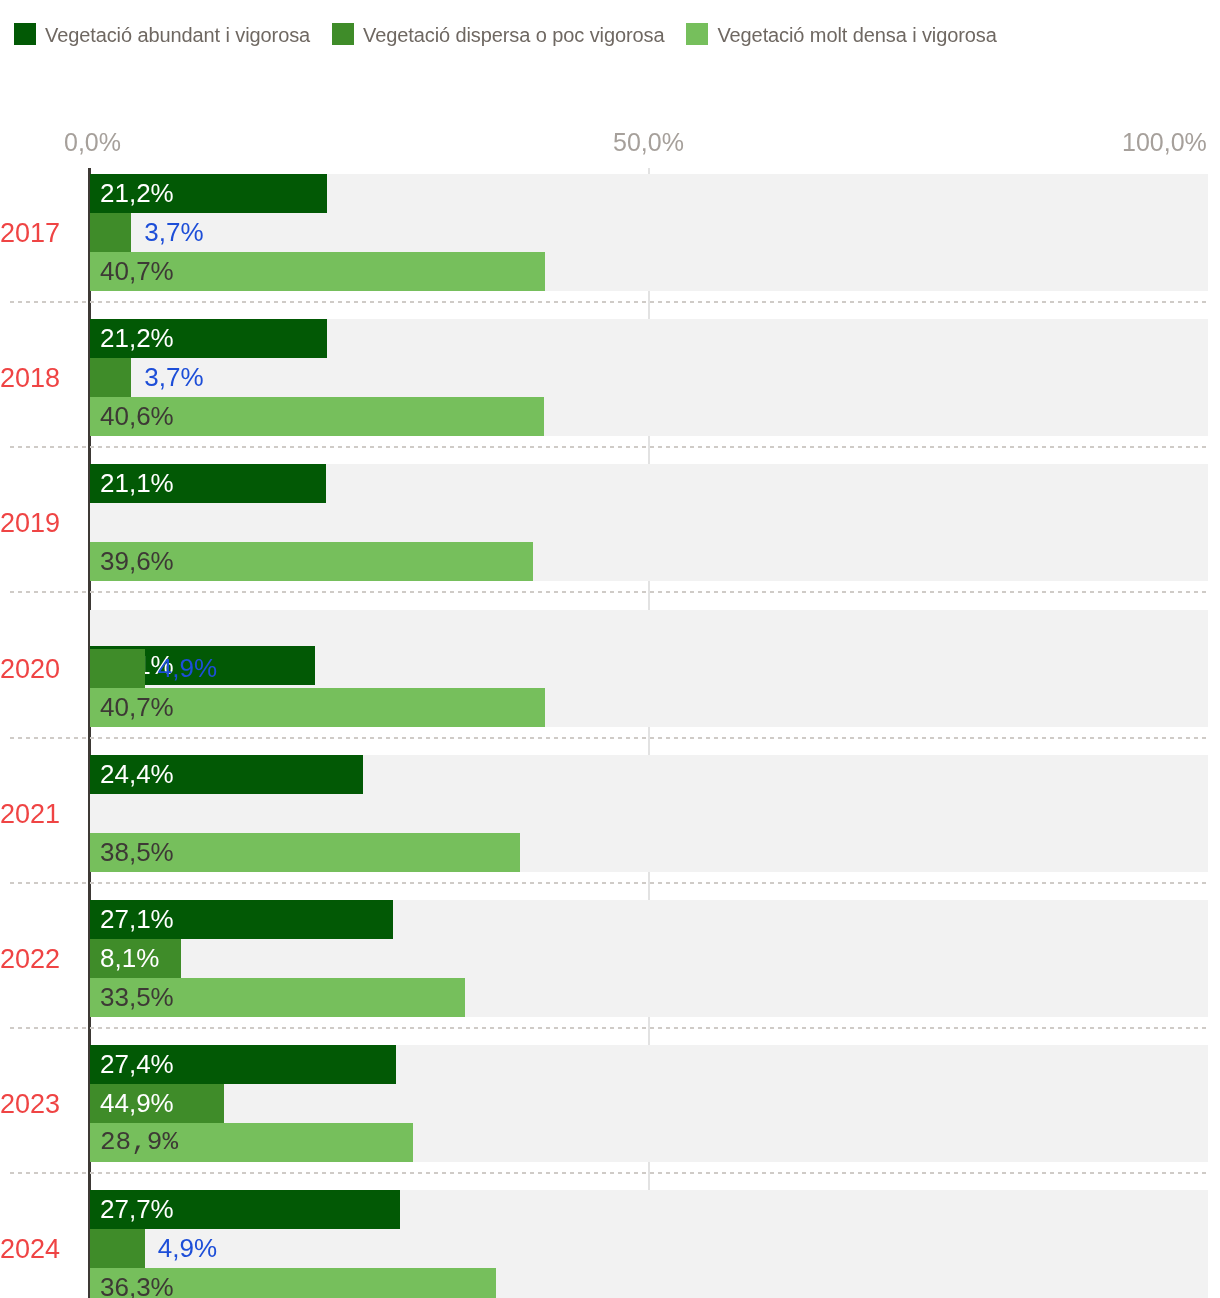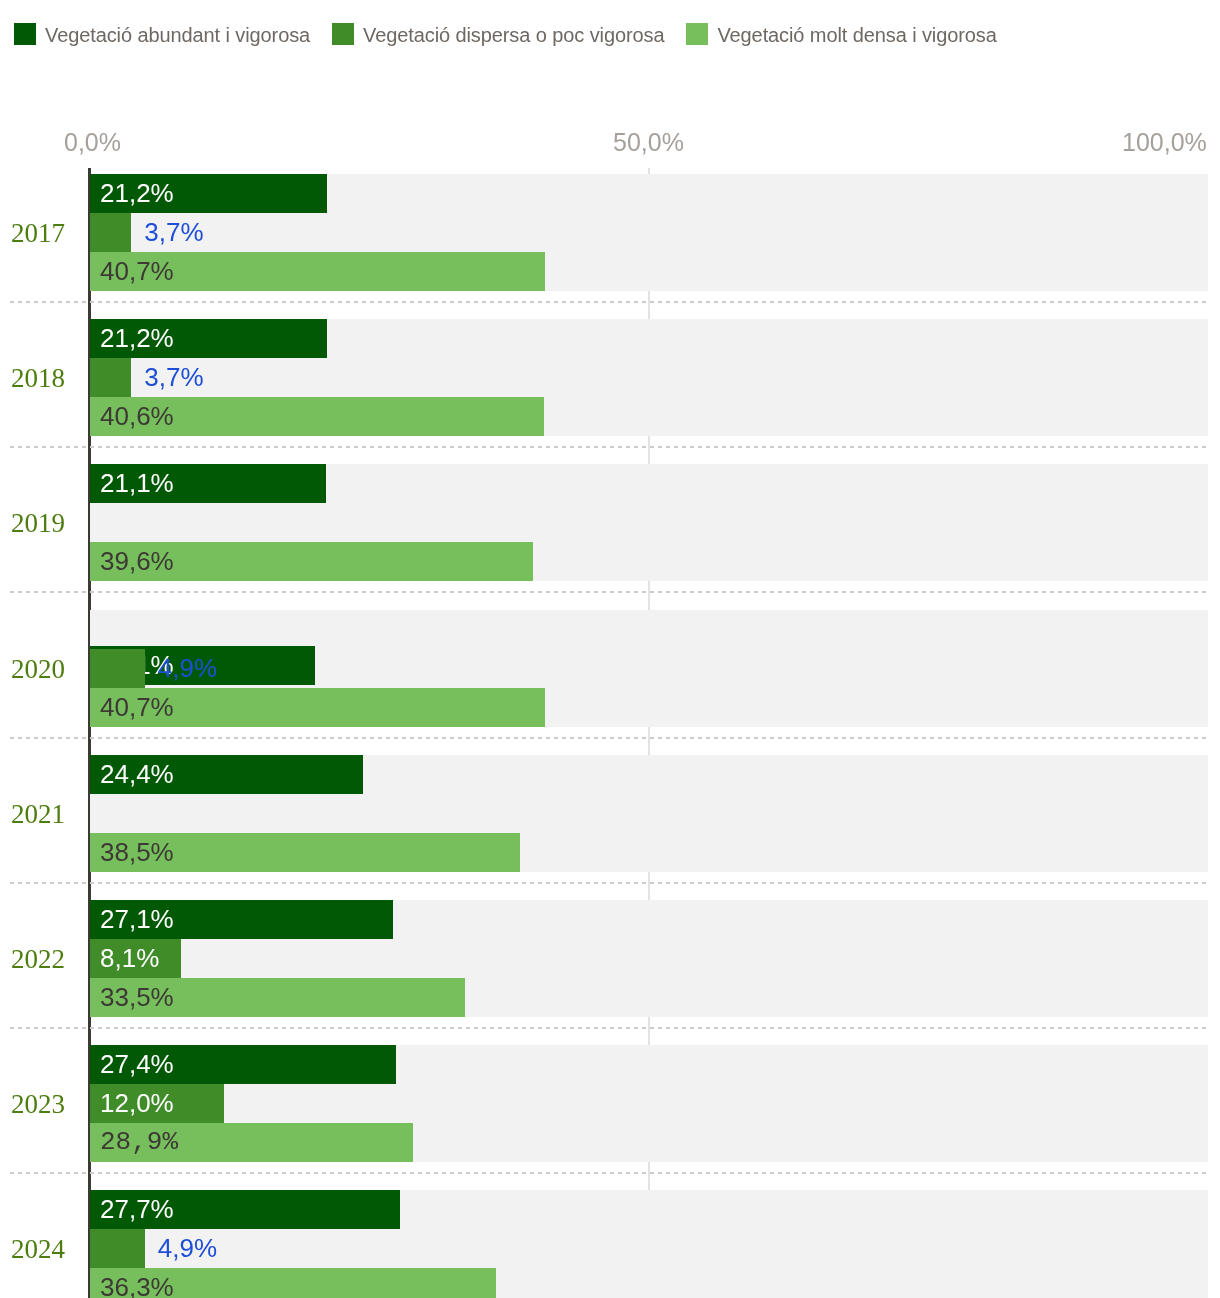--- a/index.html
+++ b/index.html
@@ -67,25 +67,24 @@
   .group-band{
     position:absolute;
     left:90px; top:6px;
     width:1118px; height:117px;
     background:#f2f2f2;
   }
   .year-label{
     position:absolute;
     left:0; top:50px;
     width:76px;
-    text-align:center;
+    text-align:left;
     font-size:27px;
-    color:#4d7c0f;
-    white-space:nowrap;
-    font-family:Liberation Serif, serif;
+    color:#ef4444;
+    white-space:nowrap;
   }
   .bar-row{
     position:absolute;
     left:90px;
     height:39px;
     padding-left:17px;
   }
   .bar{
     position:absolute;
     left:0; top:0;
@@ -241,21 +240,21 @@
       <div class="separator" style="top: 859px;"></div>
       <div class="group" style="top: 871.2px;">
         <div class="group-band"></div>
         <div class="year-label">2023</div>
         <div class="bar-row" style="top: 6px; width: 1118px;">
           <div class="bar" style="width: 306.332px; background: rgb(2, 89, 5);"></div>
           <span class="bar-value inside-light" style="left: 10px;">27,4%</span>
         </div>
         <div class="bar-row" style="top: 45px; width: 1118px;">
           <div class="bar" style="width: 134.16px; background: rgb(63, 140, 41);"></div>
-          <span class="bar-value inside-light" style="left: 10px;">12,0%</span>
+          <span class="bar-value inside-light" style="left: 10px;">44,9%</span>
         </div>
         <div class="bar-row" style="top: 84px; width: 1118px; font-family: Liberation Mono, monospace;">
           <div class="bar" style="width: 323.102px; background: rgb(118, 191, 92);"></div>
           <span class="bar-value inside-dark" style="left: 10px;">28,9%</span>
         </div>
       </div>
       <div class="separator" style="top: 1004.2px;"></div>
       <div class="group" style="top: 1016.4px;">
         <div class="group-band"></div>
         <div class="year-label">2024</div>

